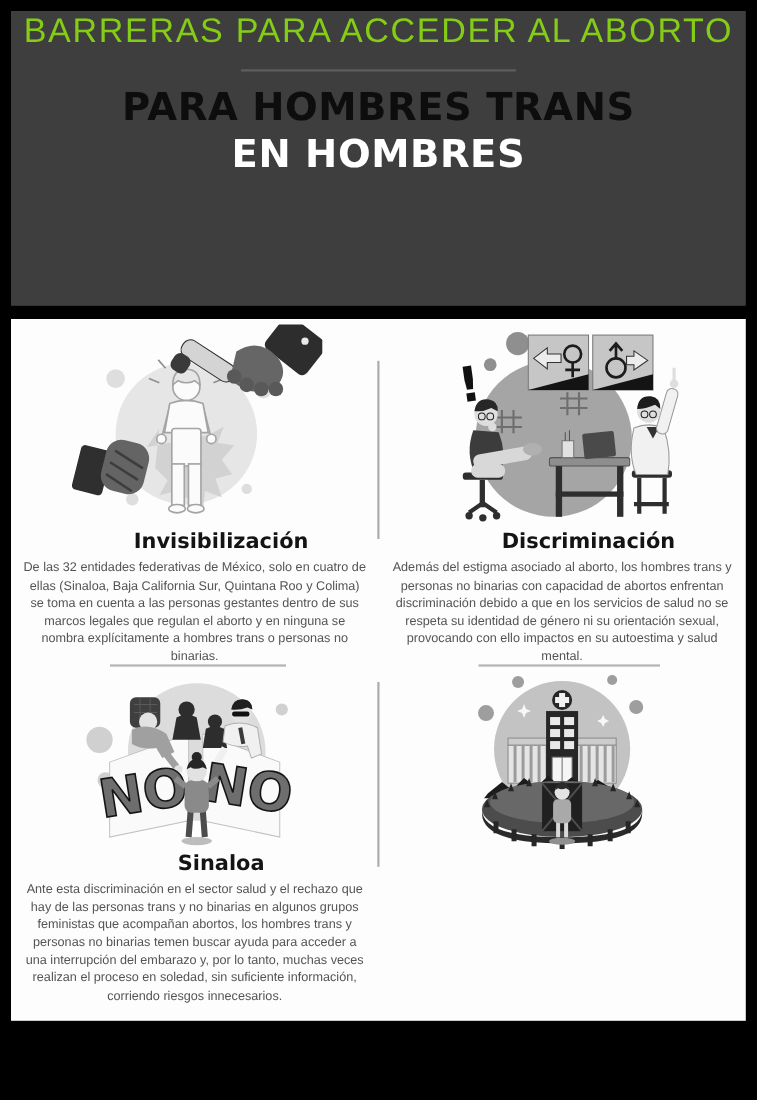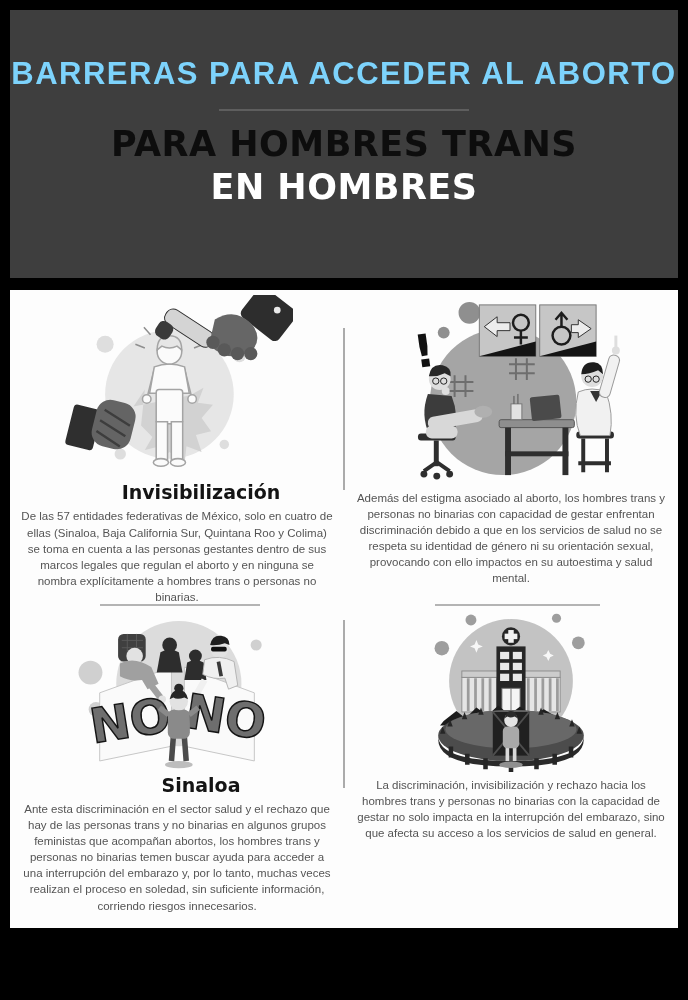--- a/index.html
+++ b/index.html
@@ -3,21 +3,21 @@
 <meta charset="utf-8">
 <style>
   * { margin:0; padding:0; box-sizing:border-box; }
   html,body { background:#000; }
   body { width:688px; height:1000px; font-family:"Liberation Sans",sans-serif; }
   .page { position:relative; width:688px; height:1000px; background:#000; overflow:hidden; }
 
   
   .header { position:absolute; top:10px; left:10px; width:668px; height:268px;
             background:#3e3e3e; display:flex; flex-direction:column; align-items:center; }
-  .kicker { margin-top:46px; font-size:31px; font-weight:700; color:#7dd3fc; letter-spacing:1.5px; }
+  .kicker { font-size:31px; font-weight:400; color:#84cc16; letter-spacing:1.5px; }
   .header-divider { width:250px; height:2px; background:#5e5e5e; margin:17px 0 12px; }
   .title-bold { font-family:"DejaVu Sans",sans-serif; font-weight:800; font-size:35px;
                 line-height:1.22; color:#0d0d0d; letter-spacing:0.5px; text-align:left; }
   .title-white { color:#ffffff; }
 
   
   .content { position:absolute; top:290px; left:10px; width:668px; height:638px;
              background:#fdfdfd; display:grid; grid-template-columns:334px 334px;
              grid-template-rows:315px 323px; }
   .quad { display:flex; flex-direction:column; align-items:center; padding-top:5px; }
@@ -84,21 +84,21 @@
           <rect x="192" y="0" width="50" height="40" rx="6" transform="rotate(38 217 20)" fill="#2d2d2d"></rect>
           <circle cx="226" cy="16" r="3.5" fill="#e9e9e9"></circle>
           <path d="M160,26 q22,-14 40,6 q10,14 0,26 q-26,16 -46,-6 z" fill="#666666"></path>
           <circle cx="158" cy="50" r="7" fill="#595959"></circle>
           <circle cx="170" cy="58" r="7" fill="#595959"></circle>
           <circle cx="184" cy="62" r="7" fill="#595959"></circle>
           <circle cx="198" cy="62" r="7" fill="#595959"></circle>
         </g>
       </svg>
       <h2>Invisibilización</h2>
-      <p>De las 57 entidades federativas de México, solo en cuatro de ellas (Sinaloa, Baja California Sur, Quintana Roo y Colima) se toma en cuenta a las personas gestantes dentro de sus marcos legales que regulan el aborto y en ninguna se nombra explícitamente a hombres trans o personas no binarias.</p>
+      <p>De las 32 entidades federativas de México, solo en cuatro de ellas (Sinaloa, Baja California Sur, Quintana Roo y Colima) se toma en cuenta a las personas gestantes dentro de sus marcos legales que regulan el aborto y en ninguna se nombra explícitamente a hombres trans o personas no binarias.</p>
     </div>
 
     <div class="quad">
       <svg width="258" height="190" viewBox="0 0 260 192">
         <g>
           <circle cx="122" cy="108" r="74" fill="#a5a5a5"></circle>
           <circle cx="88" cy="18" r="11" fill="#8f8f8f"></circle>
           <circle cx="62" cy="38" r="6" fill="#8f8f8f"></circle>
         </g>
         <g stroke="#6e6e6e" stroke-width="2" fill="none">
@@ -153,21 +153,22 @@
           <path d="M210,97 l6,11 6,-11 z" fill="#333333"></path>
           <rect x="224" y="60" width="11" height="44" rx="5" transform="rotate(16 229 82)" fill="#f1f1f1" stroke="#9a9a9a"></rect>
           <circle cx="236" cy="56" r="4" fill="#dedede"></circle>
           <path d="M236,54 v-13" stroke="#dedede" stroke-width="3" fill="none"></path>
           <circle cx="212" cy="82" r="11" fill="#dedede"></circle>
           <path d="M201,80 q1,-13 13,-12 q9,1 9,12 l-5,-4 q-9,4 -17,4 z" fill="#1d1d1d"></path>
           <circle cx="208" cy="85" r="3.2" fill="none" stroke="#222222"></circle>
           <circle cx="216" cy="85" r="3.2" fill="none" stroke="#222222"></circle>
         </g>
       </svg>
-      <p>Además del estigma asociado al aborto, los hombres trans y personas no binarias con capacidad de gestar enfrentan discriminación debido a que en los servicios de salud no se respeta su identidad de género ni su orientación sexual, provocando con ello impactos en su autoestima y salud mental.</p>
+      <h2>Discriminación</h2>
+      <p>Además del estigma asociado al aborto, los hombres trans y personas no binarias con capacidad de abortos enfrentan discriminación debido a que en los servicios de salud no se respeta su identidad de género ni su orientación sexual, provocando con ello impactos en su autoestima y salud mental.</p>
     </div>
 
     <div class="quad">
       <svg width="206" height="162" viewBox="0 0 220 176">
         <g>
           <circle cx="112" cy="80" r="68" fill="#dcdcdc"></circle>
           <circle cx="16" cy="68" r="13" fill="#d0d0d0"></circle>
           <circle cx="22" cy="108" r="8" fill="#d0d0d0"></circle>
           <circle cx="196" cy="38" r="6" fill="#d0d0d0"></circle>
         </g>
@@ -259,21 +260,20 @@
         <g>
           <rect x="80" y="112" width="40" height="48" fill="#202020"></rect>
           <path d="M80,112 l40,48 M120,112 l-40,48" stroke="#4e4e4e" stroke-width="2" fill="none"></path>
           <ellipse cx="100" cy="170" rx="13" ry="3.5" fill="#8f8f8f"></ellipse>
           <path d="M96,150 v16 M104,150 v16" stroke="#d9d9d9" stroke-width="4" fill="none"></path>
           <rect x="91" y="128" width="18" height="24" rx="5" fill="#a9a9a9"></rect>
           <circle cx="100" cy="121" r="7.5" fill="#e3e3e3"></circle>
           <path d="M93,119 q2,-8 7,-8 q6,0 7,8 l-3,-2 q-5,2 -8,0 z" fill="#2b2b2b"></path>
         </g>
       </svg>
-      <p>La discriminación, invisibilización y rechazo hacia los hombres trans y personas no binarias con la capacidad de gestar no solo impacta en la interrupción del embarazo, sino que afecta su acceso a los servicios de salud en general.</p>
     </div>
 
     <div class="vline v1"></div>
     <div class="vline v2"></div>
     <div class="hline left"></div>
     <div class="hline right"></div>
   </div>
 
 </div>
 

